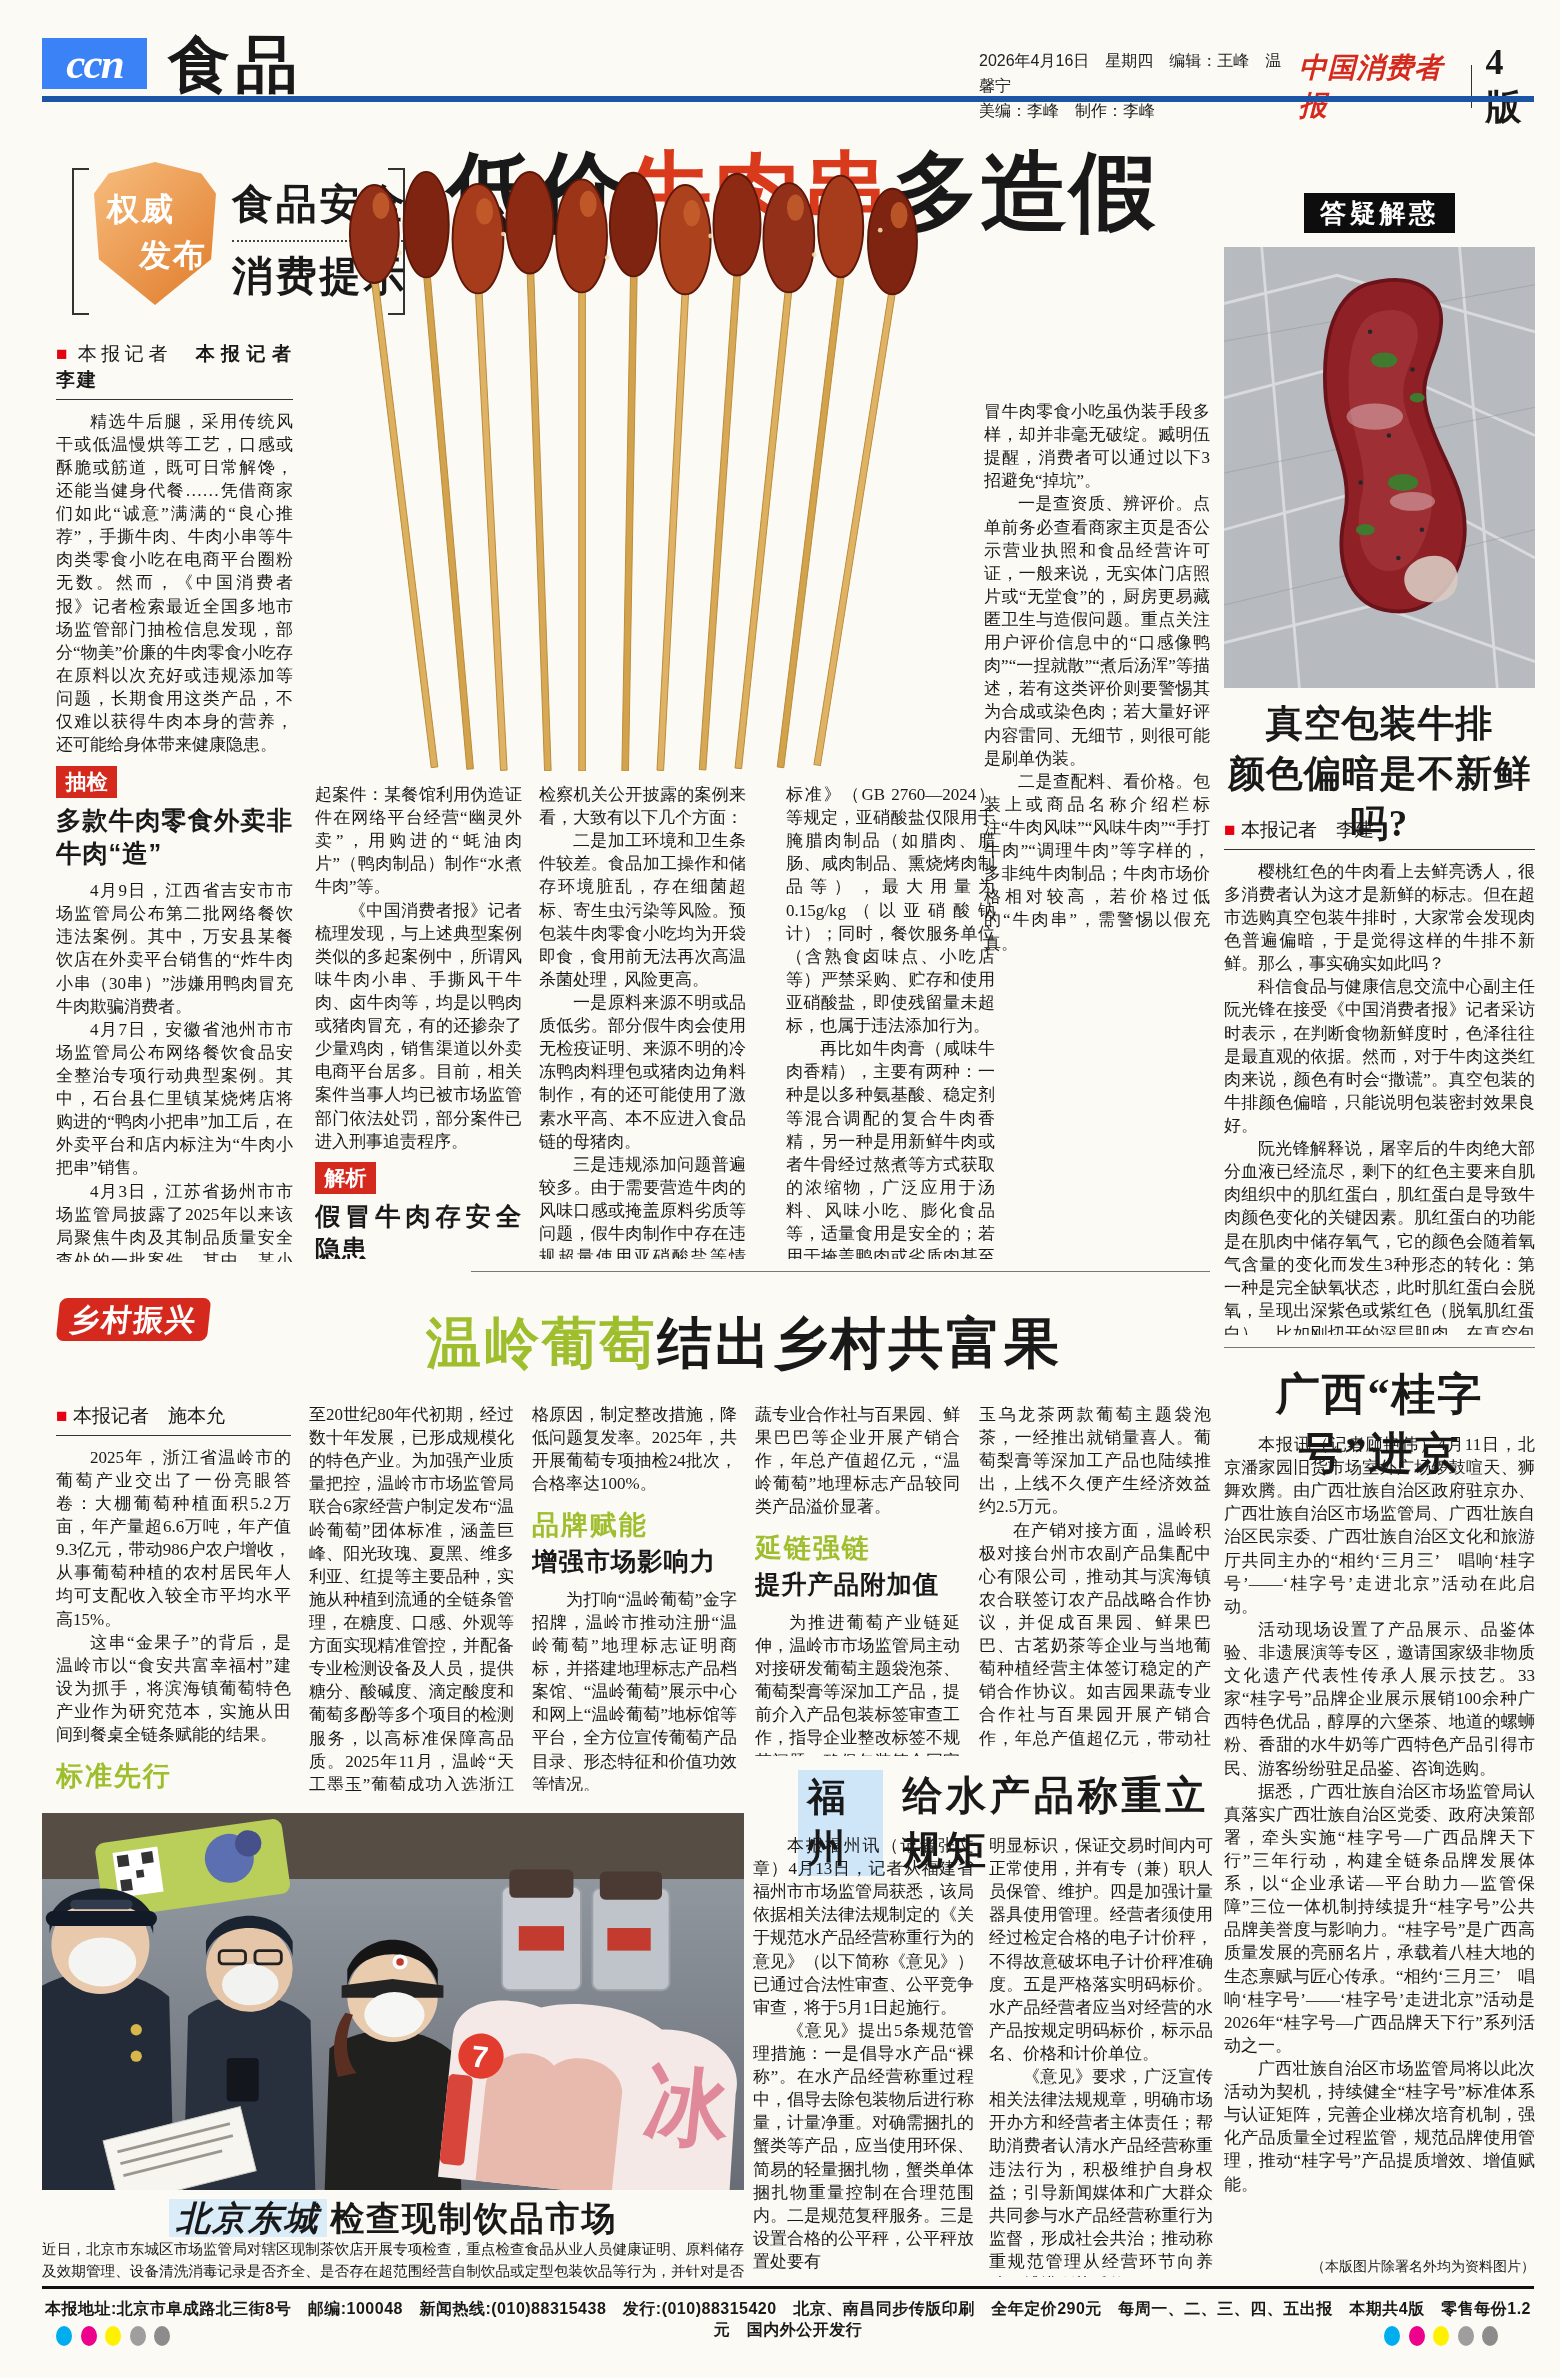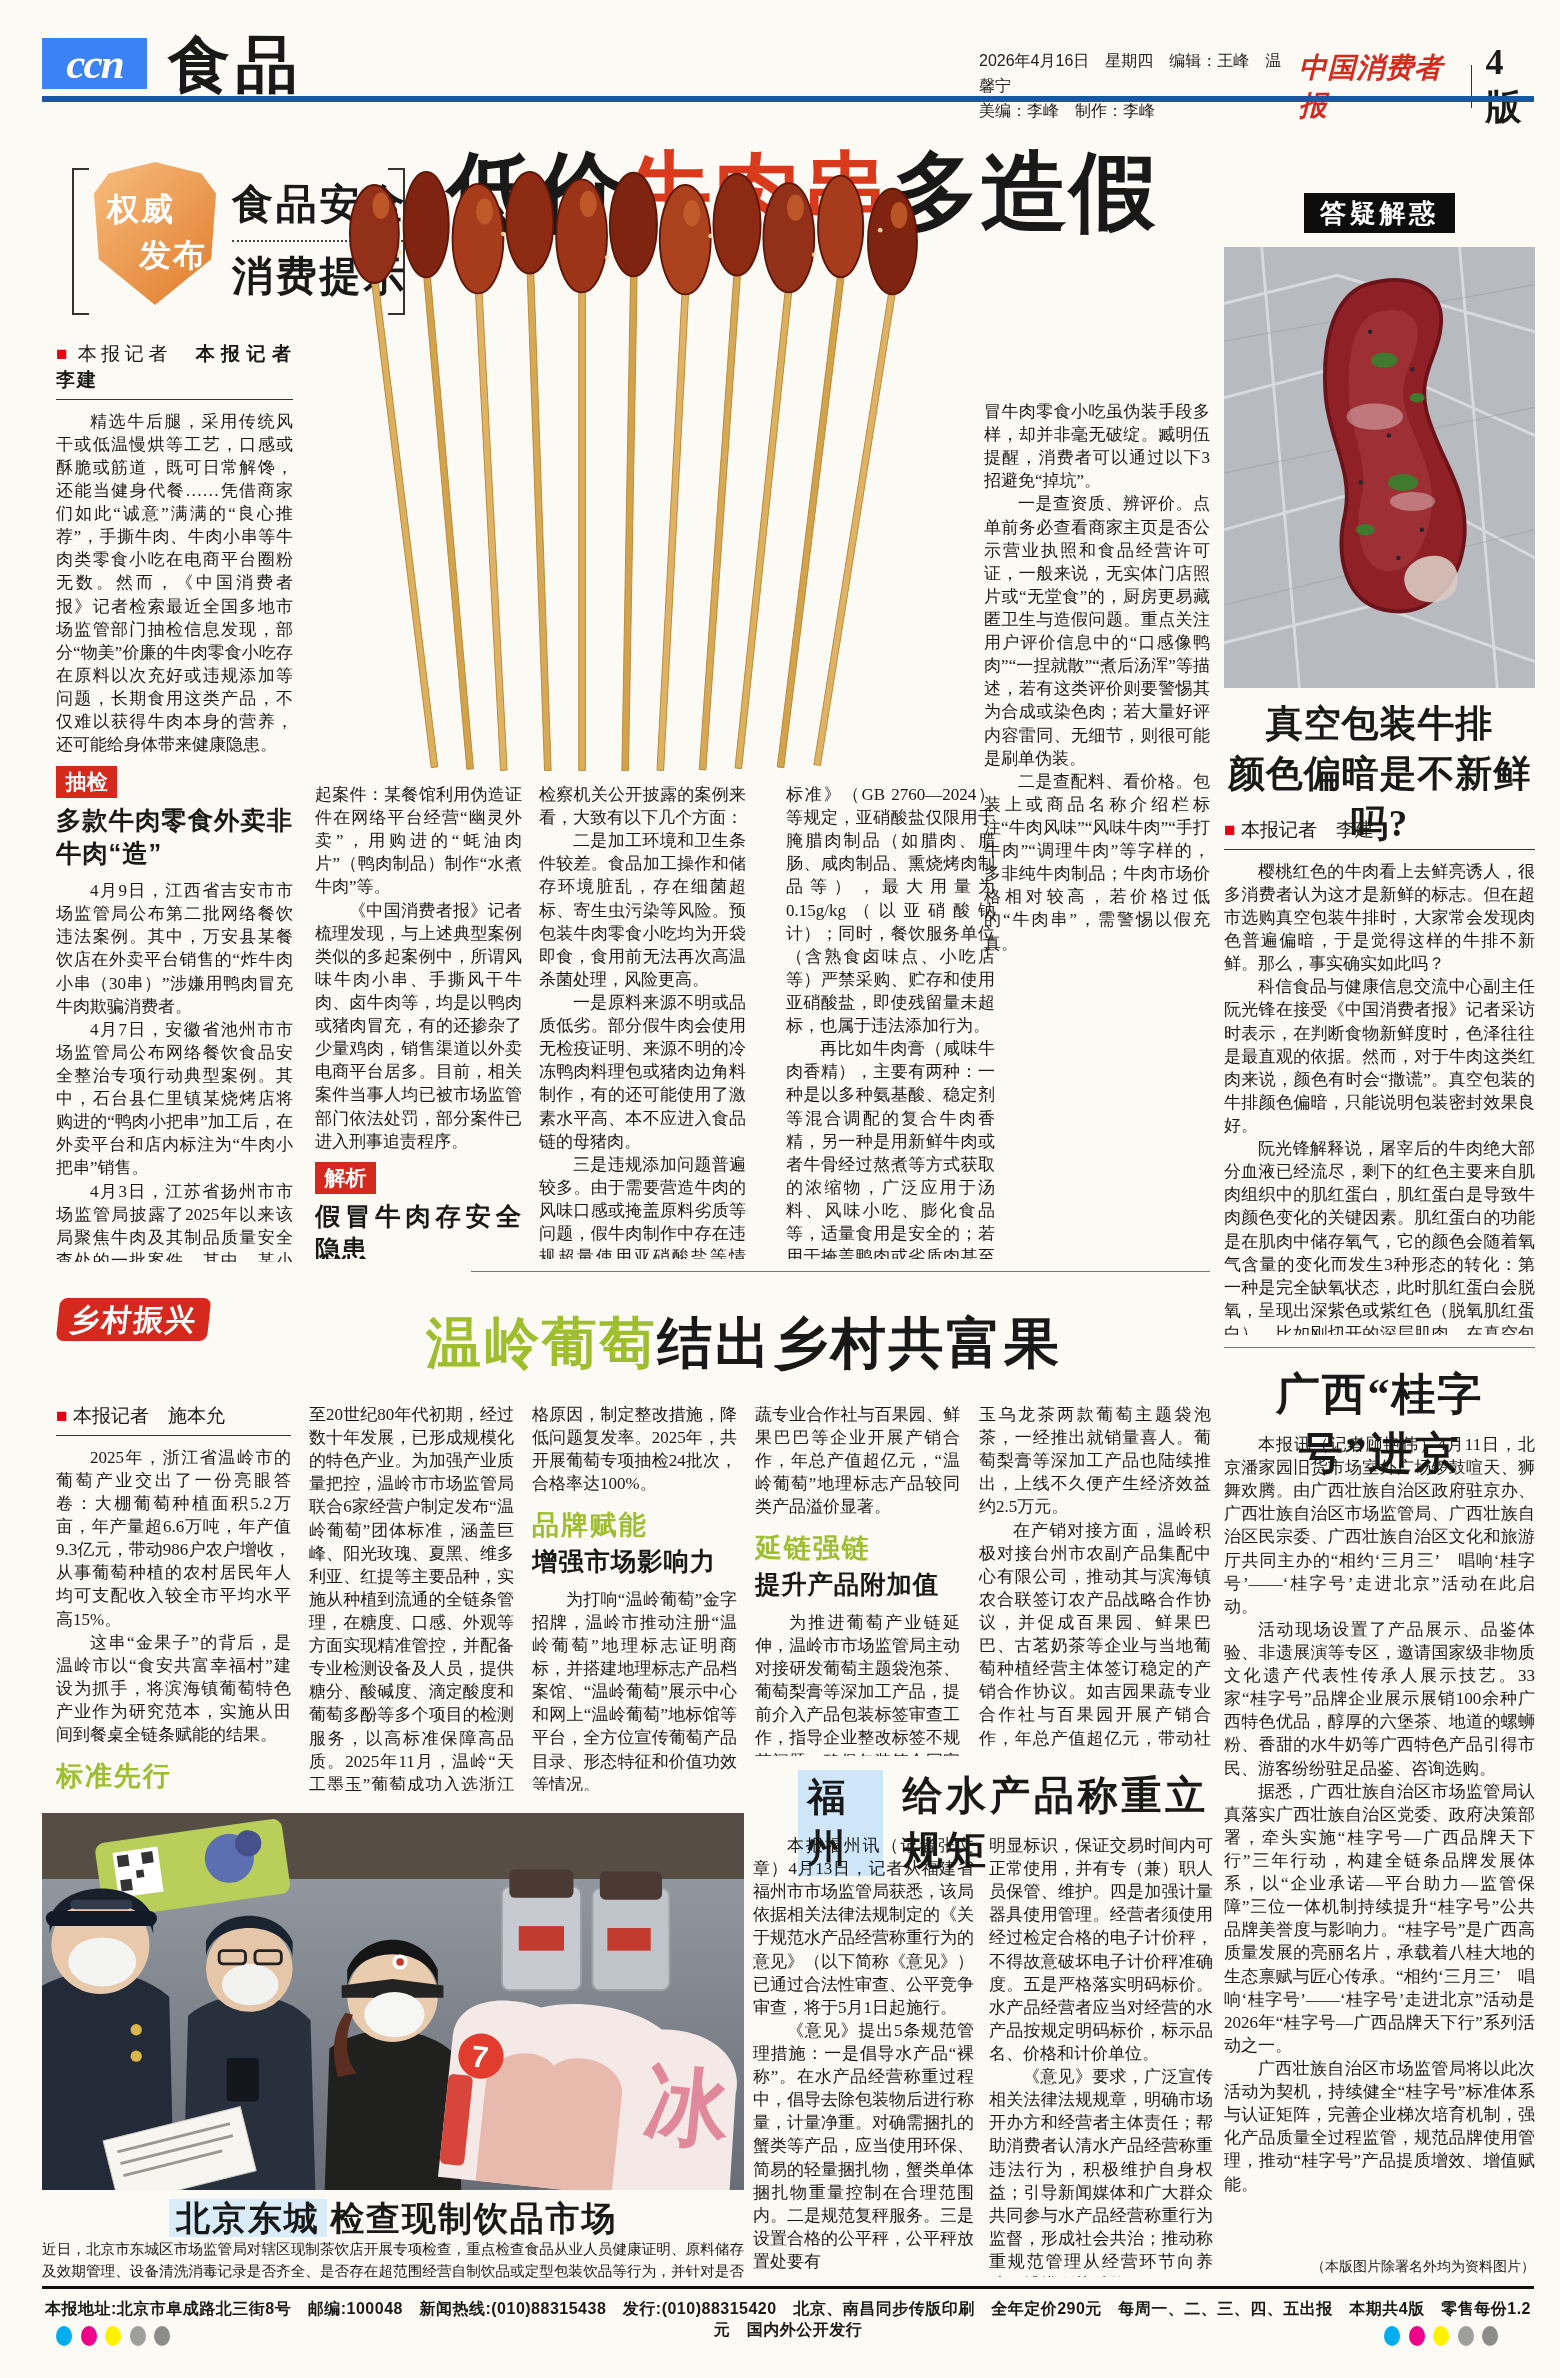--- a/index.html
+++ b/index.html
@@ -40,21 +40,21 @@
   .gx-headline{font-size:44px;font-weight:900;text-align:center;letter-spacing:1.9px;}
   .note{font-size:14px;text-align:right;}
   
   .village-badge{background:#d6291e;color:#fff;font-size:30px;font-weight:900;text-align:center;
                  line-height:43px;border-radius:7.5px;letter-spacing:1.9px;transform:skewX(-6deg);}
   .wl-headline{font-size:55px;font-weight:900;text-align:center;letter-spacing:2.8px;}
   .wl-headline .grn{color:#9fbe2e;}
   .thin-rule{background:#777;height:0.9px;}
   
   .bj-title{font-size:34px;font-weight:900;text-align:center;letter-spacing:1.9px;}
-  .bj-title .loc{background:#d9ecf7;padding:0 7.5px;margin-right:3px;}
+  .bj-title .loc{background:#d9ecf7;padding:0 7.5px;margin-right:3px;font-style:italic;}
   .caption{font-size:14.6px;line-height:1.5;text-align:justify;}
   .fz-row{display:flex;align-items:center;gap:19px;}
   .fz-label{background:#cfe6f8;font-size:38px;font-weight:bold;padding:1.9px 9.4px;letter-spacing:3.8px;}
   .fz-headline{font-size:40px;font-weight:900;letter-spacing:3.8px;}
   .footer-rule{background:#111;}
   .footer-line{font-size:16px;text-align:center;font-weight:bold;letter-spacing:0.5px;}
   .dots{display:flex;gap:8.5px;}
   .dots i{width:16px;height:20px;border-radius:50%;}
 </style>
 </head>

